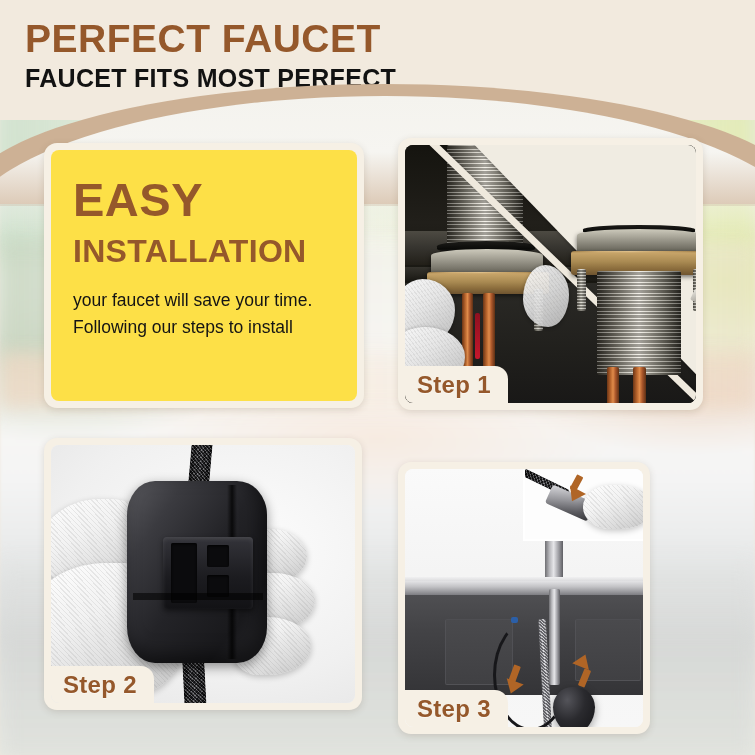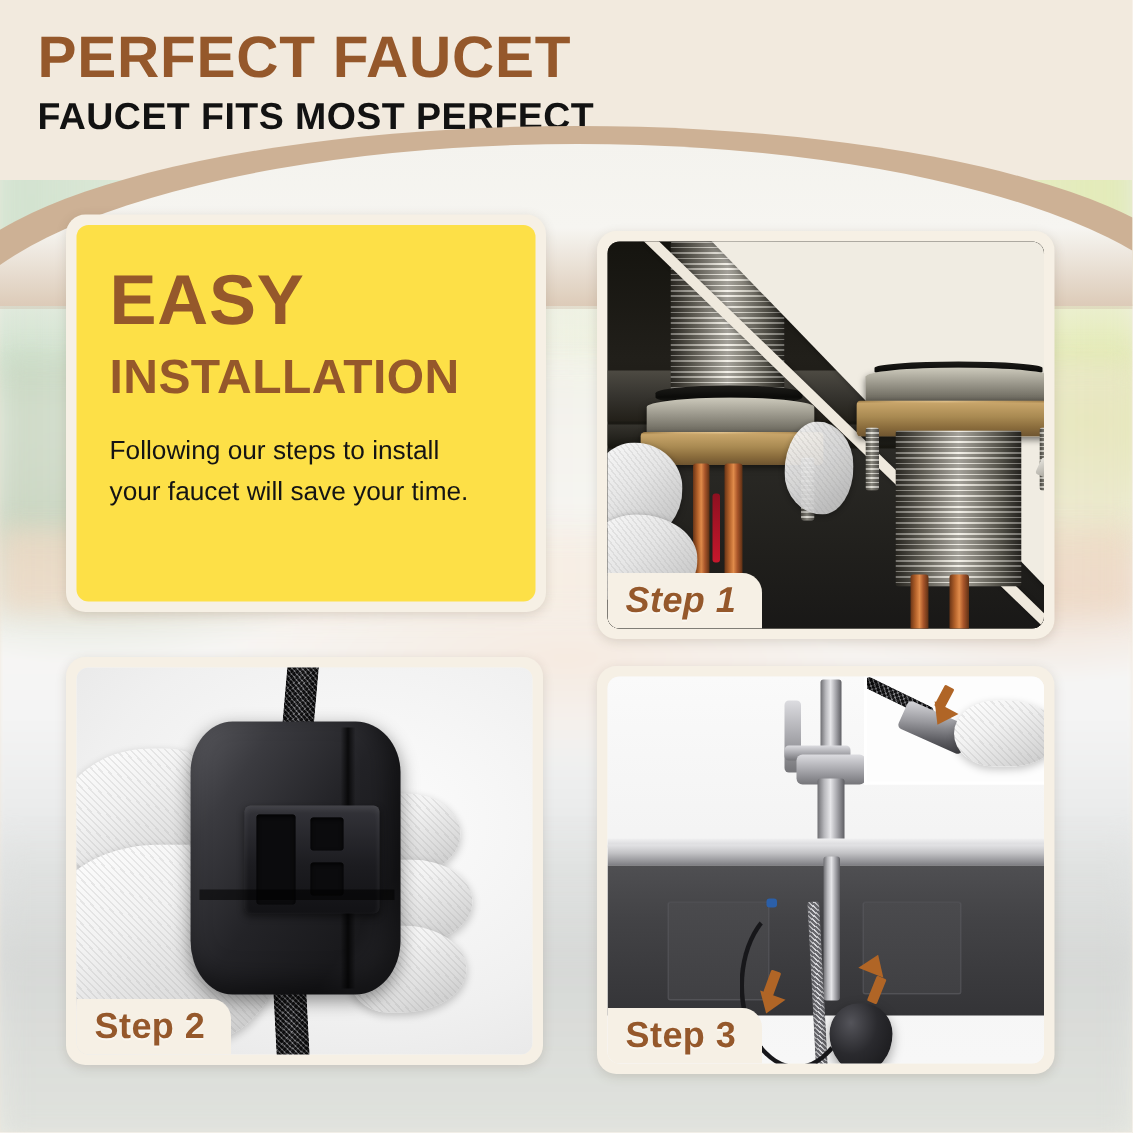--- a/index.html
+++ b/index.html
@@ -104,23 +104,23 @@
     box-shadow:0 2px 7px rgba(90,70,50,.17);
   }
   .card-inner {
     position:relative;
     width:100%; height:100%;
     border-radius:8px;
     overflow:hidden;
   }
 
   #card-text   { left:44px;  top:143px; width:320px; height:265px; }
-  #card-step1  { left:398px; top:154px; width:305px; height:272px;font-style:italic; }
+  #card-step1  { left:398px; top:138px; width:305px; height:272px; }
   #card-step2  { left:44px;  top:438px; width:318px; height:272px; }
-  #card-step3  { left:398px; top:444px; width:305px; height:272px;text-align:right; }
+  #card-step3  { left:398px; top:462px; width:252px; height:272px;text-align:right; }
 
   
   .txt-card-inner { background:#fde047; padding:26px 22px 0 22px; }
   .easy {
     font-size:47px; font-weight:bold; color:#95582b;
     letter-spacing:.5px; line-height:1;
   }
   .installation {
     margin-top:12px;
     font-size:32px; font-weight:bold; color:#95582b;
@@ -385,22 +385,22 @@
     <div class="header-subtitle">FAUCET FITS MOST PERFECT</div>
   </div>
   <div class="divider-curve"></div>
   <div class="divider-curve-mask"></div>
 
   <div class="card" id="card-text">
     <div class="card-inner txt-card-inner">
       <div class="easy">EASY</div>
       <div class="installation">INSTALLATION</div>
       <div class="body-text">
+        <div>your faucet will save your time.</div>
         <div>Following our steps to install</div>
-        <div>your faucet will save your time.</div>
       </div>
     </div>
   </div>
 
   <div class="card" id="card-step1">
     <div class="card-inner s1">
       <div class="s1-bgdark"></div>
       <div class="s1-shelf"></div>
       <div class="s1-shelf2"></div>
       <div class="s1-floor"></div>

